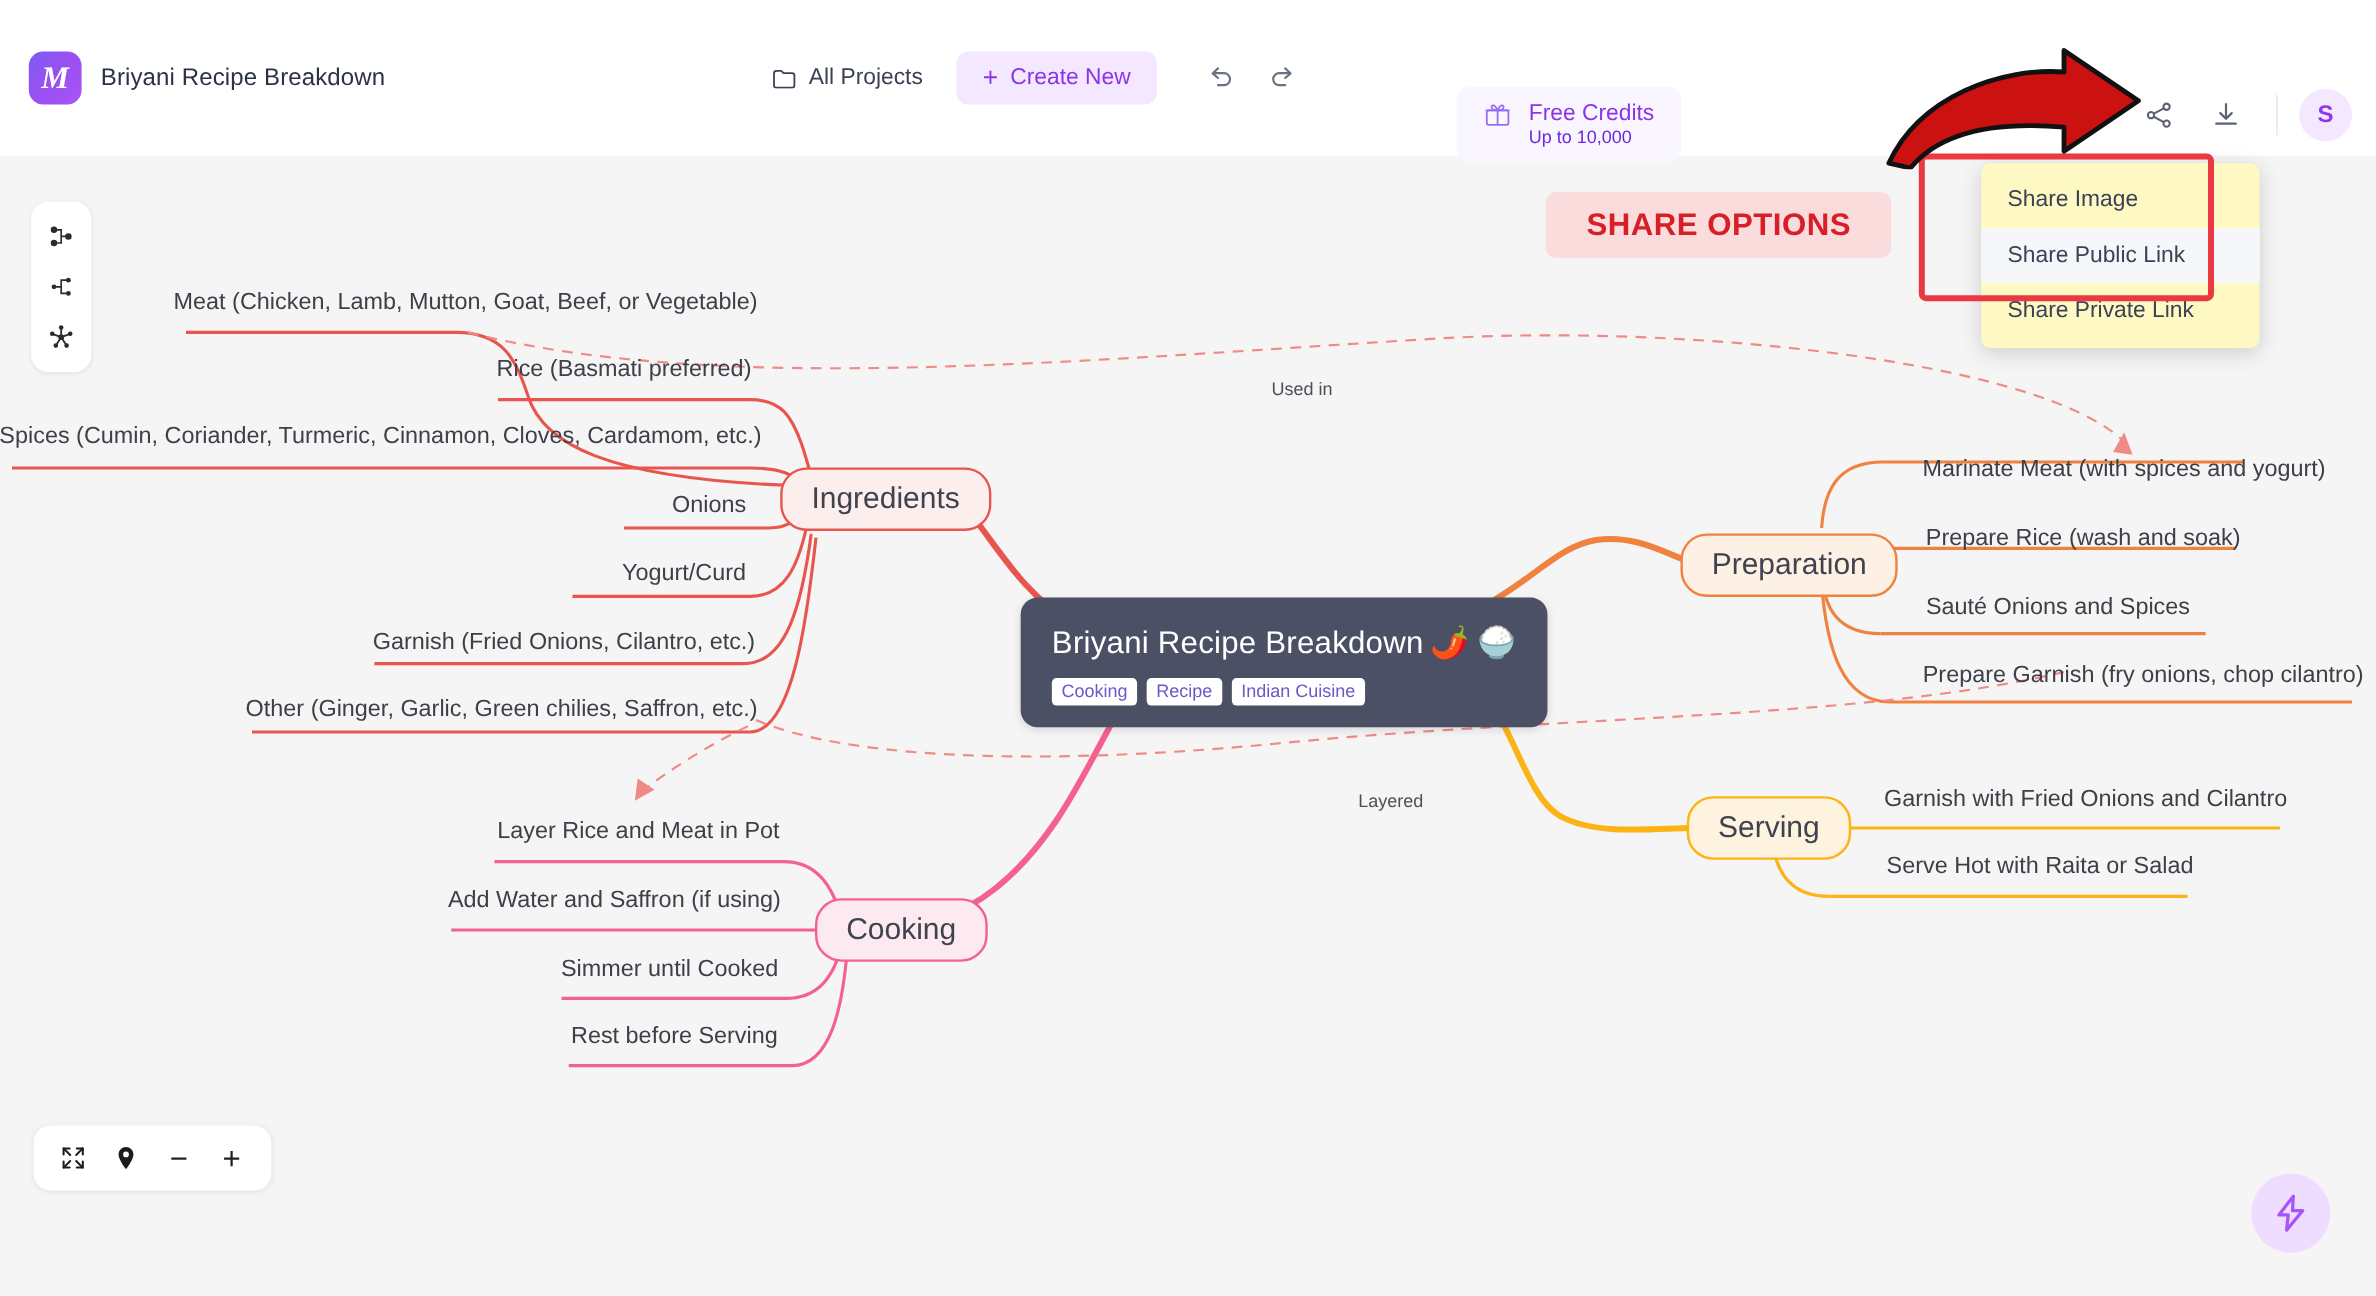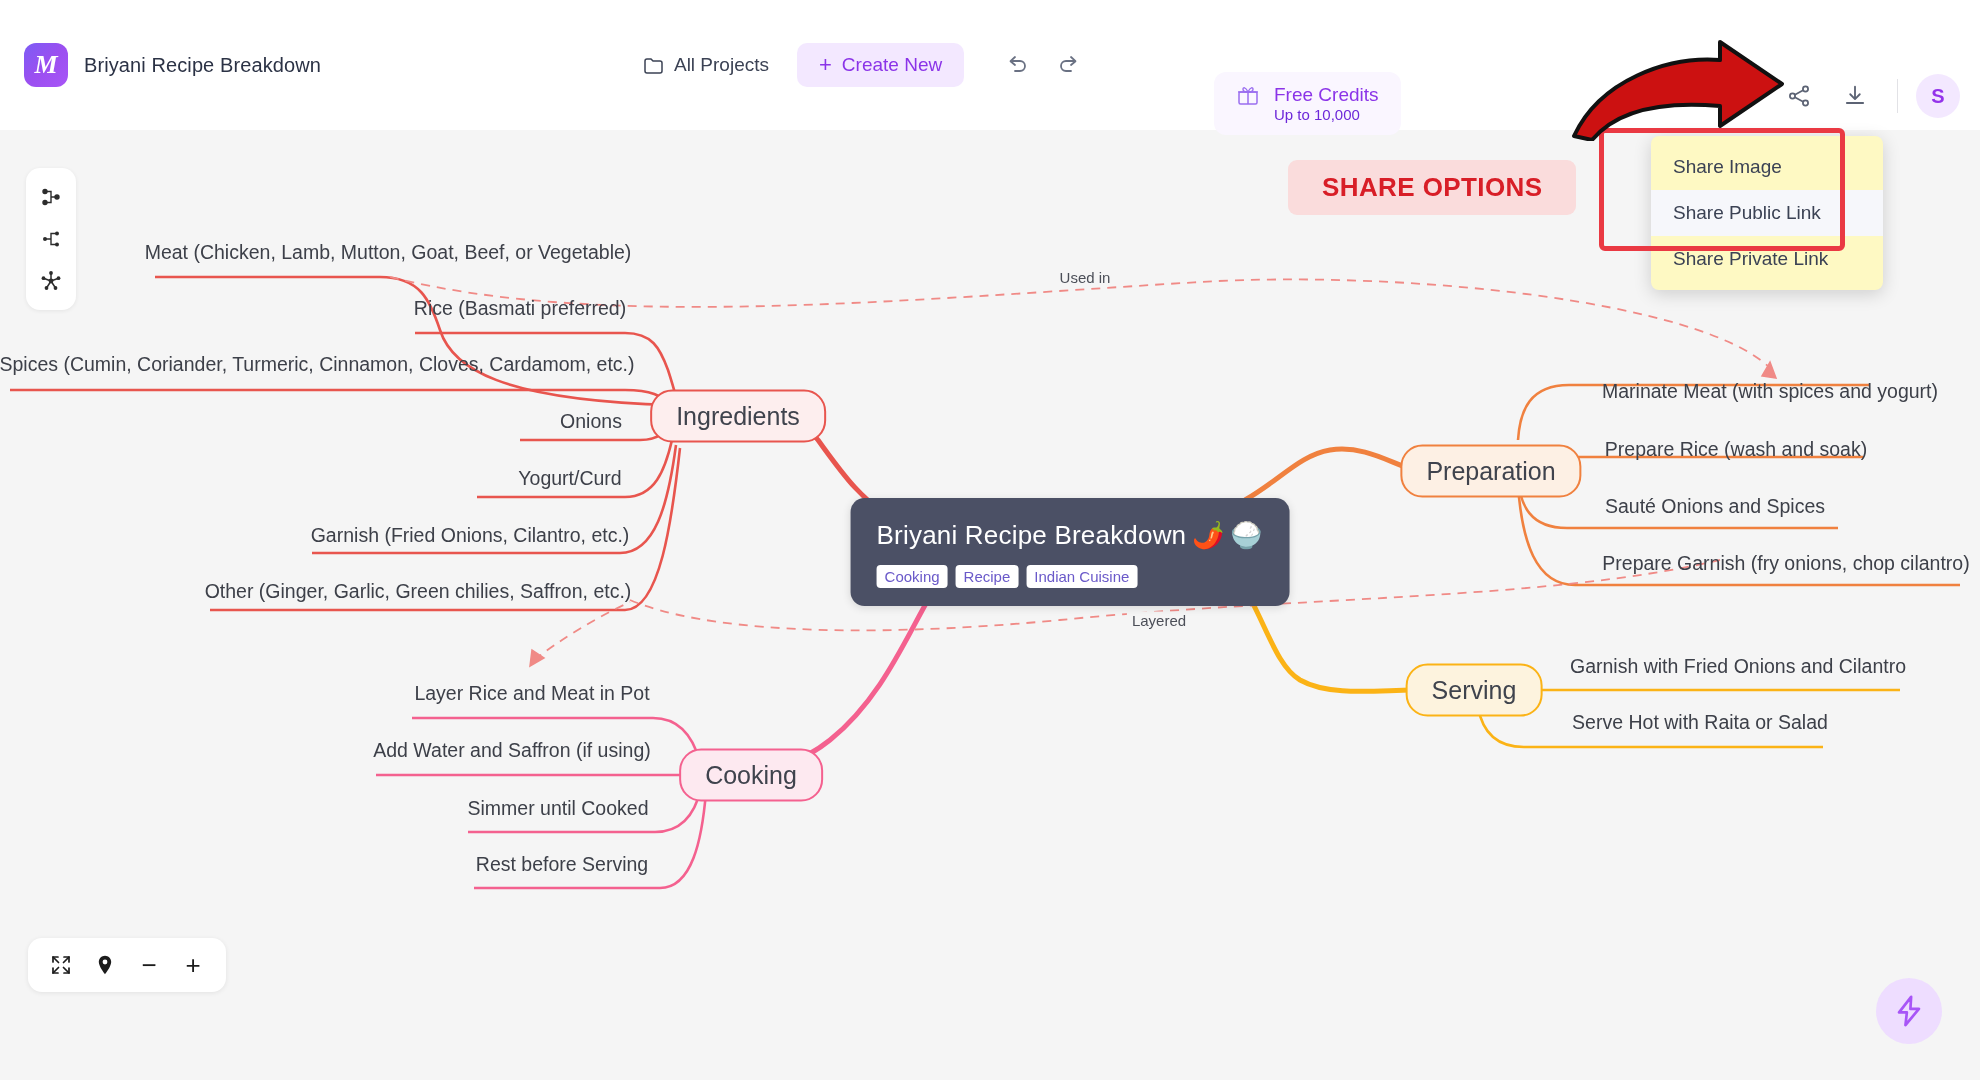--- a/index.html
+++ b/index.html
@@ -129,20 +129,21 @@
   .tags { display: flex; gap: 8px; margin-top: 14px; }
   .tag {
     background: #ffffff; color: #6a59c9; font-size: 15px;
     padding: 3px 8px; border-radius: 4px;
   }
 
   .edge-label {
     position: absolute; transform: translate(-50%,-50%);
     font-size: 15px; color: #4c4f58; background: #f5f5f5; padding: 0 5px;
     z-index: 11;
+    margin-top: 48px;
   }
 
   
   .ann-arrow { position: absolute; left: 1570px; top: 36px; z-index: 60; pointer-events: none; }
   .share-options-badge {
     position: absolute; left: 1288px; top: 160px;
     background: #fadcdc; color: #d81e27; font-size: 26px; font-weight: bold;
     padding: 12px 34px; border-radius: 9px; z-index: 60; letter-spacing: .4px;
   }
   .share-menu {

